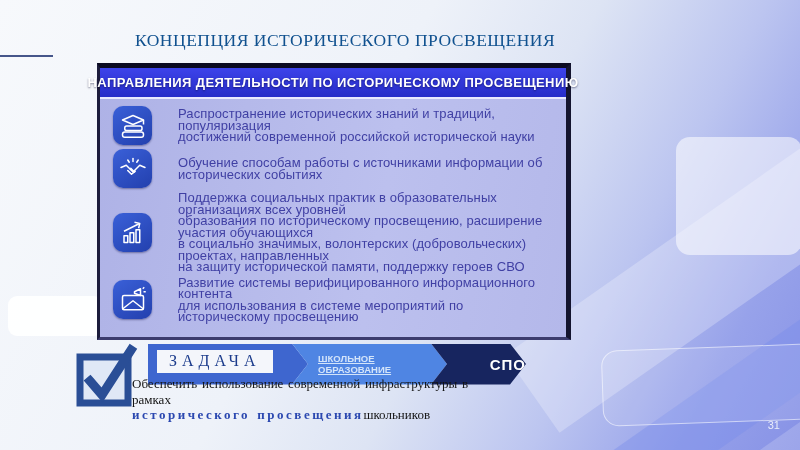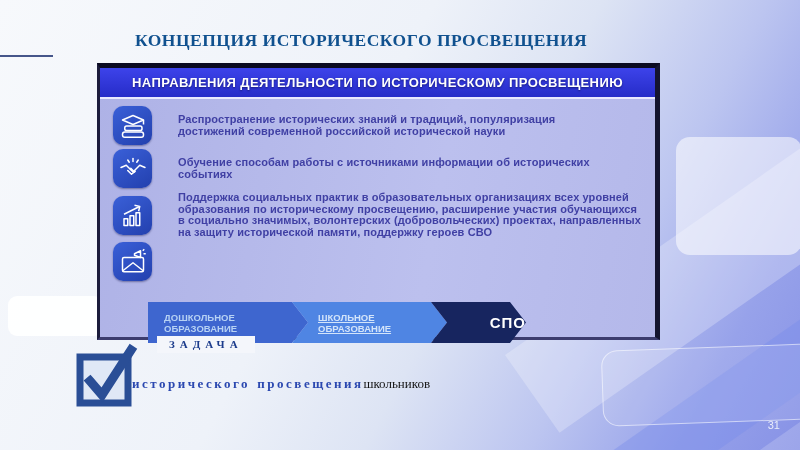--- a/index.html
+++ b/index.html
@@ -14,27 +14,27 @@
   .stripe.s1{width:520px;height:95px;left:505px;top:355px;background:rgba(255,255,255,0.25);transform:rotate(-35deg);transform-origin:left top;}
   .stripe.s2{width:420px;height:60px;left:585px;top:470px;background:rgba(120,140,235,0.40);transform:rotate(-35deg);transform-origin:left top;}
   .stripe.s3{width:300px;height:40px;left:660px;top:520px;background:rgba(255,255,255,0.18);transform:rotate(-35deg);transform-origin:left top;}
   .deco-card-right{position:absolute;left:676px;top:137px;width:126px;height:118px;background:rgba(255,255,255,0.55);border-radius:14px;}
   .deco-card-left{position:absolute;left:8px;top:296px;width:95px;height:40px;background:rgba(255,255,255,0.92);border-radius:9px;}
   .deco-outline{position:absolute;left:602px;top:347px;width:212px;height:74px;border:1.5px solid rgba(255,255,255,0.55);background:rgba(255,255,255,0.10);border-radius:16px;transform:rotate(-2deg);}
   .top-line{position:absolute;left:0;top:55px;width:53px;height:2px;background:#46568a;}
 
   .page-title{
     position:absolute;left:135px;top:30px;
-    font-family:"Liberation Serif",serif;font-weight:bold;font-size:17.5px;
+    font-family:"Liberation Serif",serif;font-weight:normal;font-size:17.5px;
     letter-spacing:0.5px;color:#10518f;
   }
 
   
   .photo{
-    position:absolute;left:97px;top:63px;width:563px;height:277px;
+    position:absolute;left:97px;top:63px;width:474px;height:277px;
     background:linear-gradient(#07071a,#23234a);
     padding:0;box-sizing:border-box;
     border-top:5px solid #0a0a20;border-right:5px solid #14142e;
     border-left:3px solid #1c1c3c;border-bottom:3px solid #3c3c6e;
   }
   .screen{
     width:100%;height:100%;
     background:linear-gradient(100deg,#aeb2e6,#bcc0ee 60%,#b4b8ea);
     display:flex;flex-direction:column;box-sizing:border-box;
   }
@@ -48,42 +48,42 @@
   .screen-body{flex:1;padding:7px 12px 0 13px;box-sizing:border-box;}
   .bullet{display:flex;align-items:center;margin-bottom:4px;}
   .bullet-icon{
     flex:0 0 39px;width:39px;height:39px;border-radius:10px;
     background:linear-gradient(145deg,#3a60d8,#2340ae);
     box-shadow:0 1px 2px rgba(10,10,60,.4);
     display:flex;align-items:center;justify-content:center;margin-right:26px;
   }
   .bullet-icon svg{display:block;}
   .bullet-text{
-    font-size:11px;line-height:11.5px;color:#4040a4;font-weight:bold;
+    font-size:13px;line-height:11.5px;color:#4040a4;font-weight:normal;
     white-space:pre-line;letter-spacing:0.1px;
   }
   
   .levels{display:flex;margin:21px 0 0 35px;height:41px;width:525px;}
   .level{
     position:relative;height:41px;display:flex;flex-direction:column;justify-content:center;
     box-sizing:border-box;color:#fff;font-weight:bold;white-space:pre-line;
   }
   .level.first{clip-path:polygon(0 0,calc(100% - 16px) 0,100% 50%,calc(100% - 16px) 100%,0 100%);}
   .level.notched{clip-path:polygon(0 0,calc(100% - 16px) 0,100% 50%,calc(100% - 16px) 100%,0 100%,16px 50%);margin-left:-16px;}
   .level:nth-child(1){width:160px;font-size:9.5px;line-height:11px;padding-left:16px;color:#b7d2f4;}
   .level:nth-child(2){width:155px;font-size:9.5px;line-height:11px;padding-left:26px;color:#d3e4fa;text-decoration:underline;}
   .level:nth-child(3){width:95px;font-size:15px;text-align:right;letter-spacing:1px;}
   .level:nth-child(4){width:158px;font-size:10px;line-height:11px;text-align:center;}
 
   
   .task-checkbox{position:absolute;left:74px;top:342px;}
   .task-label{
-    position:absolute;left:157px;top:336px;padding:2px 12px 3px 12px;
+    position:absolute;left:157px;top:350px;padding:2px 12px 3px 12px;
     background:#f4f6fb;font-family:"Liberation Serif",serif;
-    font-weight:bold;font-size:11px;letter-spacing:5px;color:#1c3c8c;
+    font-weight:normal;font-size:16px;letter-spacing:5px;color:#1c3c8c;
   }
   .task-text{
     position:absolute;left:132px;top:376px;width:360px;
     font-family:"Liberation Serif",serif;font-size:13px;line-height:15.5px;color:#141414;
     word-spacing:1.5px;
   }
   .task-highlight{color:#2b48b0;font-weight:bold;letter-spacing:2.5px;}
   .task-after{margin-left:0;}
 
   .page-number{position:absolute;right:20px;top:411px;font-size:11px;color:#e9ecfa;margin-top:8px;}
@@ -154,20 +154,22 @@
         <div class="bullet">
           <span class="bullet-icon">
             <svg width="30" height="30" viewBox="0 0 40 40" fill="none" stroke="#ffffff" stroke-width="2" stroke-linejoin="round">
               <rect x="6" y="14" width="28" height="19" rx="2"></rect>
               <path d="M6,32 L20,21 L34,32"></path>
               <path d="M22,9 L30,5 L30,14 L22,11 Z"></path>
               <line x1="33" y1="5" x2="35" y2="3"></line>
               <line x1="34" y1="9" x2="37" y2="9"></line>
             </svg>
           </span>
+          <span class="bullet-text">Развитие системы верифицированного информационного контента
+для использования в системе мероприятий по историческому просвещению</span>
         </div>
 
         <div class="levels">
           <div class="level first" style="background: rgb(62, 102, 207);">ДОШКОЛЬНОЕ
 ОБРАЗОВАНИЕ</div>
           <div class="level notched" style="background: rgb(79, 133, 227);">ШКОЛЬНОЕ
 ОБРАЗОВАНИЕ</div>
           <div class="level notched" style="background: rgb(23, 37, 95);">СПО</div>
         </div>
 
@@ -176,18 +178,19 @@
   </div>
 
   <div class="task-checkbox">
     <svg width="64" height="66" viewBox="0 0 64 66" fill="none">
       <rect x="6" y="15" width="48" height="46" fill="#e0e8f6" stroke="#2a4e96" stroke-width="7"></rect>
       <path d="M16,39 L28,53 L57,8" stroke="#2a4e96" stroke-width="9" fill="none" stroke-linecap="square"></path>
     </svg>
   </div>
   <div class="task-label">ЗАДАЧА</div>
   <div class="task-text">
+    <div>Обеспечить использование современной инфраструктуры в рамках</div>
     <div><span class="task-highlight">исторического просвещения</span><span class="task-after">школьников</span></div>
   </div>
 
   <div class="page-number">31</div>
 
 </div>
 
 </body></html>

